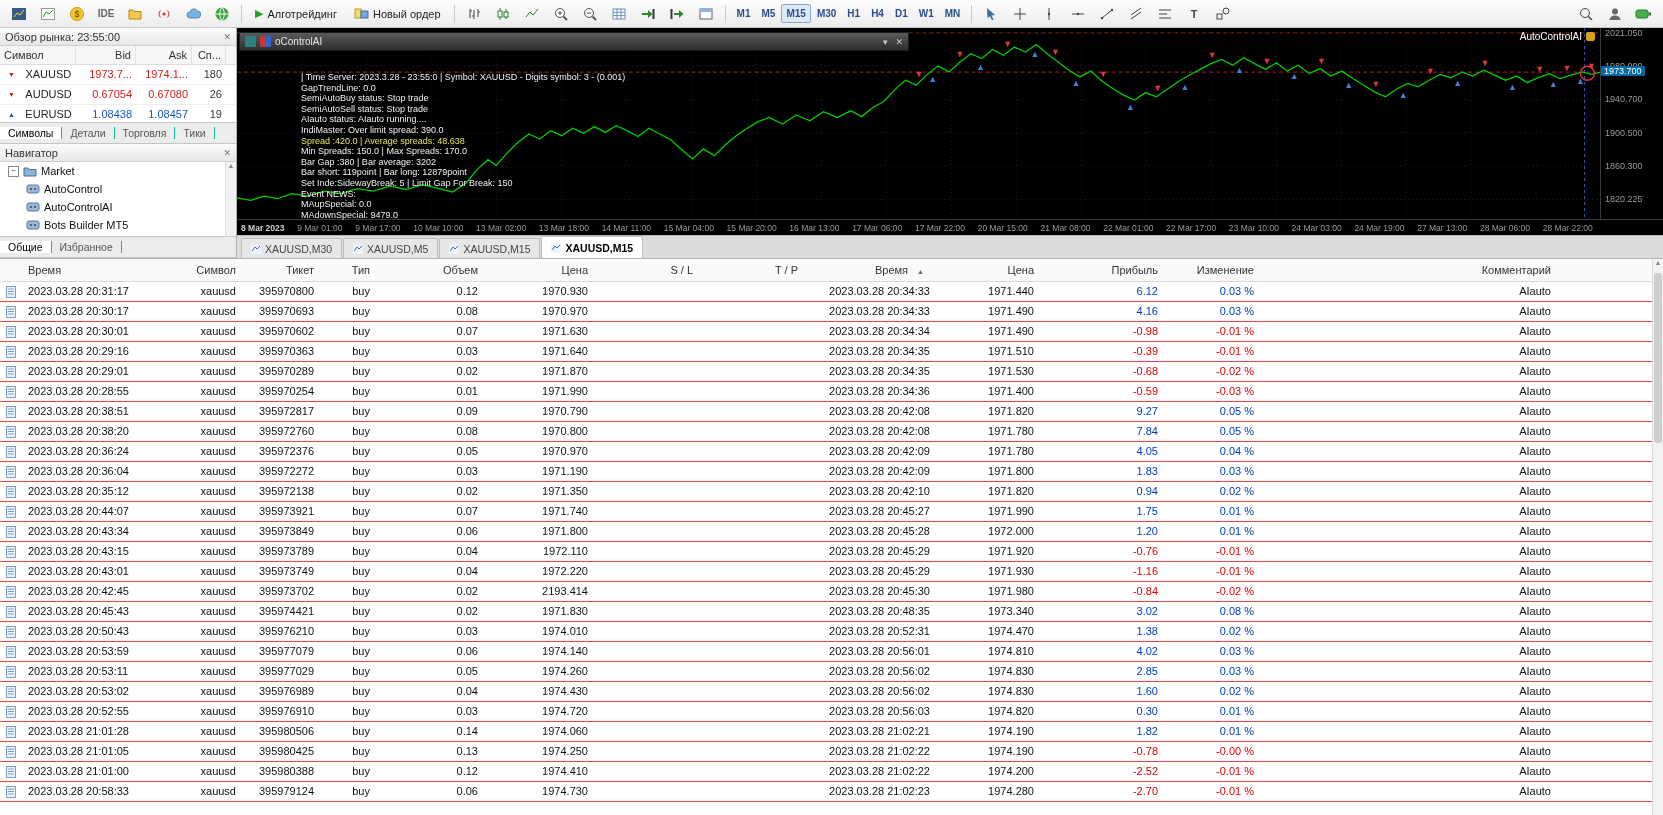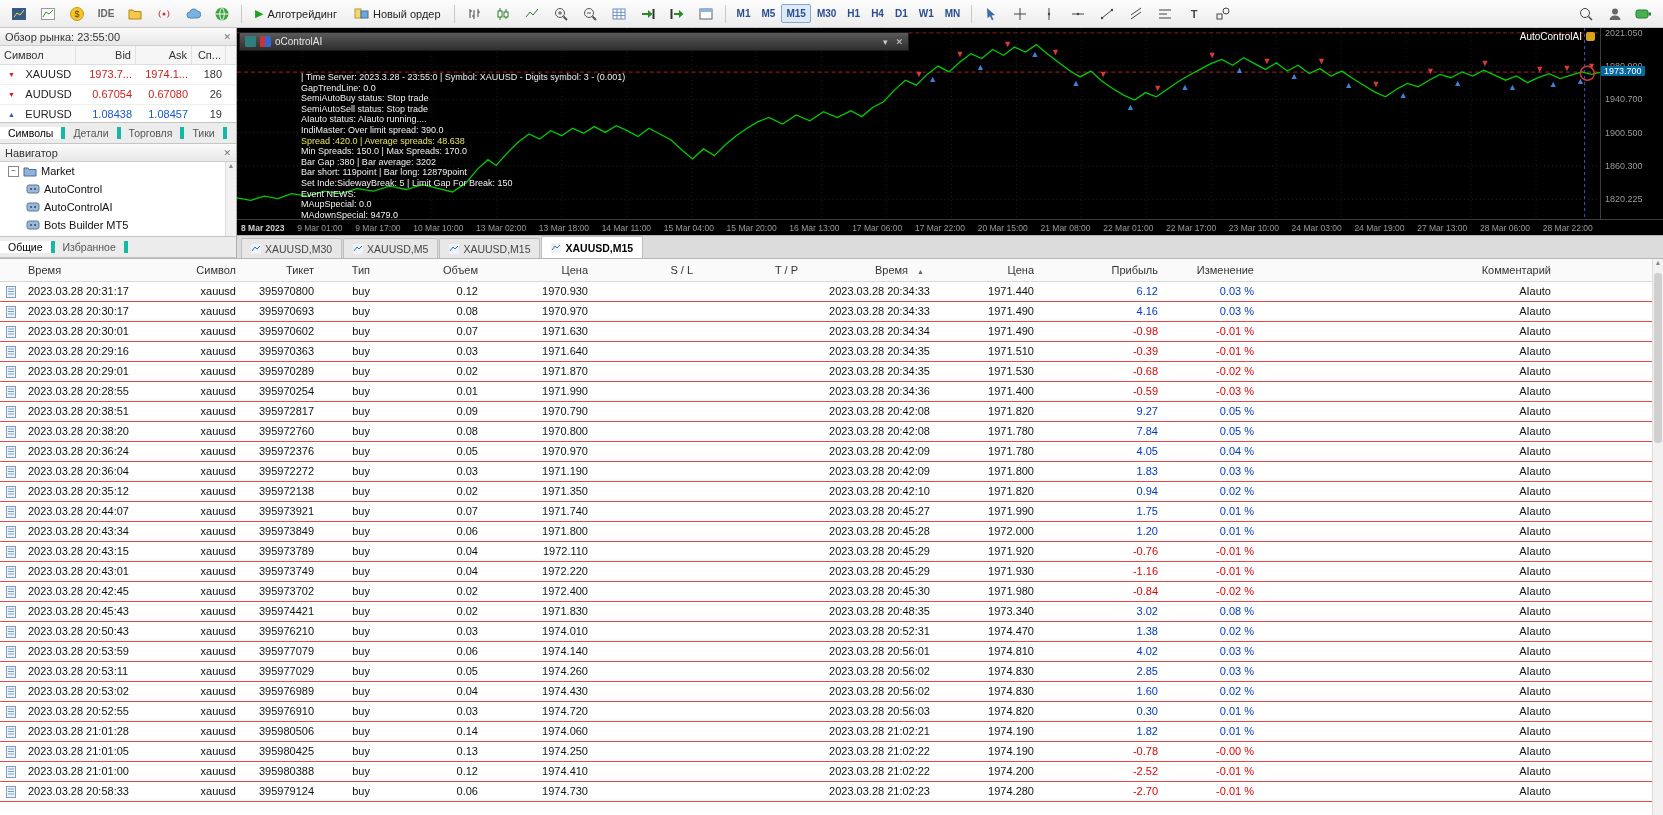--- a/index.html
+++ b/index.html
@@ -36,21 +36,21 @@
   .mws{display:flex;align-items:center;gap:3px;}
   .arr{font-size:7px;line-height:1;}
   .arr.down{color:#cc2020;}
   .arr.up{color:#1a56c4;}
   .mwv{text-align:right;}
   .mwv.down{color:#cc2020;}
   .mwv.up{color:#1a56c4;}
   .mwv.sp{color:#333;}
   .ptabs{height:21px;display:flex;align-items:center;background:#ececec;border-top:1px solid #c5c5c5;
          border-bottom:1px solid #c5c5c5;font-size:10.5px;color:#555;}
-  .ptab{padding:0 8px;border-right:4px solid #14b8a6;}
+  .ptab{padding:0 8px;border-right:1px solid #14b8a6;}
   .ptab.active{background:#fff;color:#000;}
   
   .nav-tree{background:#fff;height:77px;overflow:hidden;position:relative;}
   .nav-item{height:18px;display:flex;align-items:center;gap:4px;white-space:nowrap;}
   .expbox{width:9px;height:9px;border:1px solid #888;background:#fff;font-size:8px;line-height:8px;
           text-align:center;color:#333;}
   .nlabel{color:#111;}
   .nav-scroll{position:absolute;right:0;top:0;width:10px;height:100%;background:#f1f1f1;border-left:1px solid #ddd;
               font-size:7px;color:#888;text-align:center;}
   
@@ -949,21 +949,21 @@
             <line x1="2" y1="3" x2="8" y2="3" stroke="#7a9cc6"></line>
             <line x1="2" y1="5.5" x2="8" y2="5.5" stroke="#7a9cc6"></line>
             <line x1="2" y1="8" x2="8" y2="8" stroke="#7a9cc6"></line>
           </svg>
         </span>
         <span>2023.03.28 20:42:45</span>
         <span class="r">xauusd</span>
         <span class="r">395973702</span>
         <span class="r">buy</span>
         <span class="r">0.02</span>
-        <span class="r">1972.400</span>
+        <span class="r">2193.414</span>
         <span class="r"></span>
         <span class="r"></span>
         <span class="r">2023.03.28 20:45:30</span>
         <span class="r">1971.980</span>
         <span class="r neg">-0.84</span>
         <span class="r neg">-0.02 %</span>
         <span class="r cmt">AIauto</span>
       </div>
       <div class="ord-row">
         <span class="icoc">

